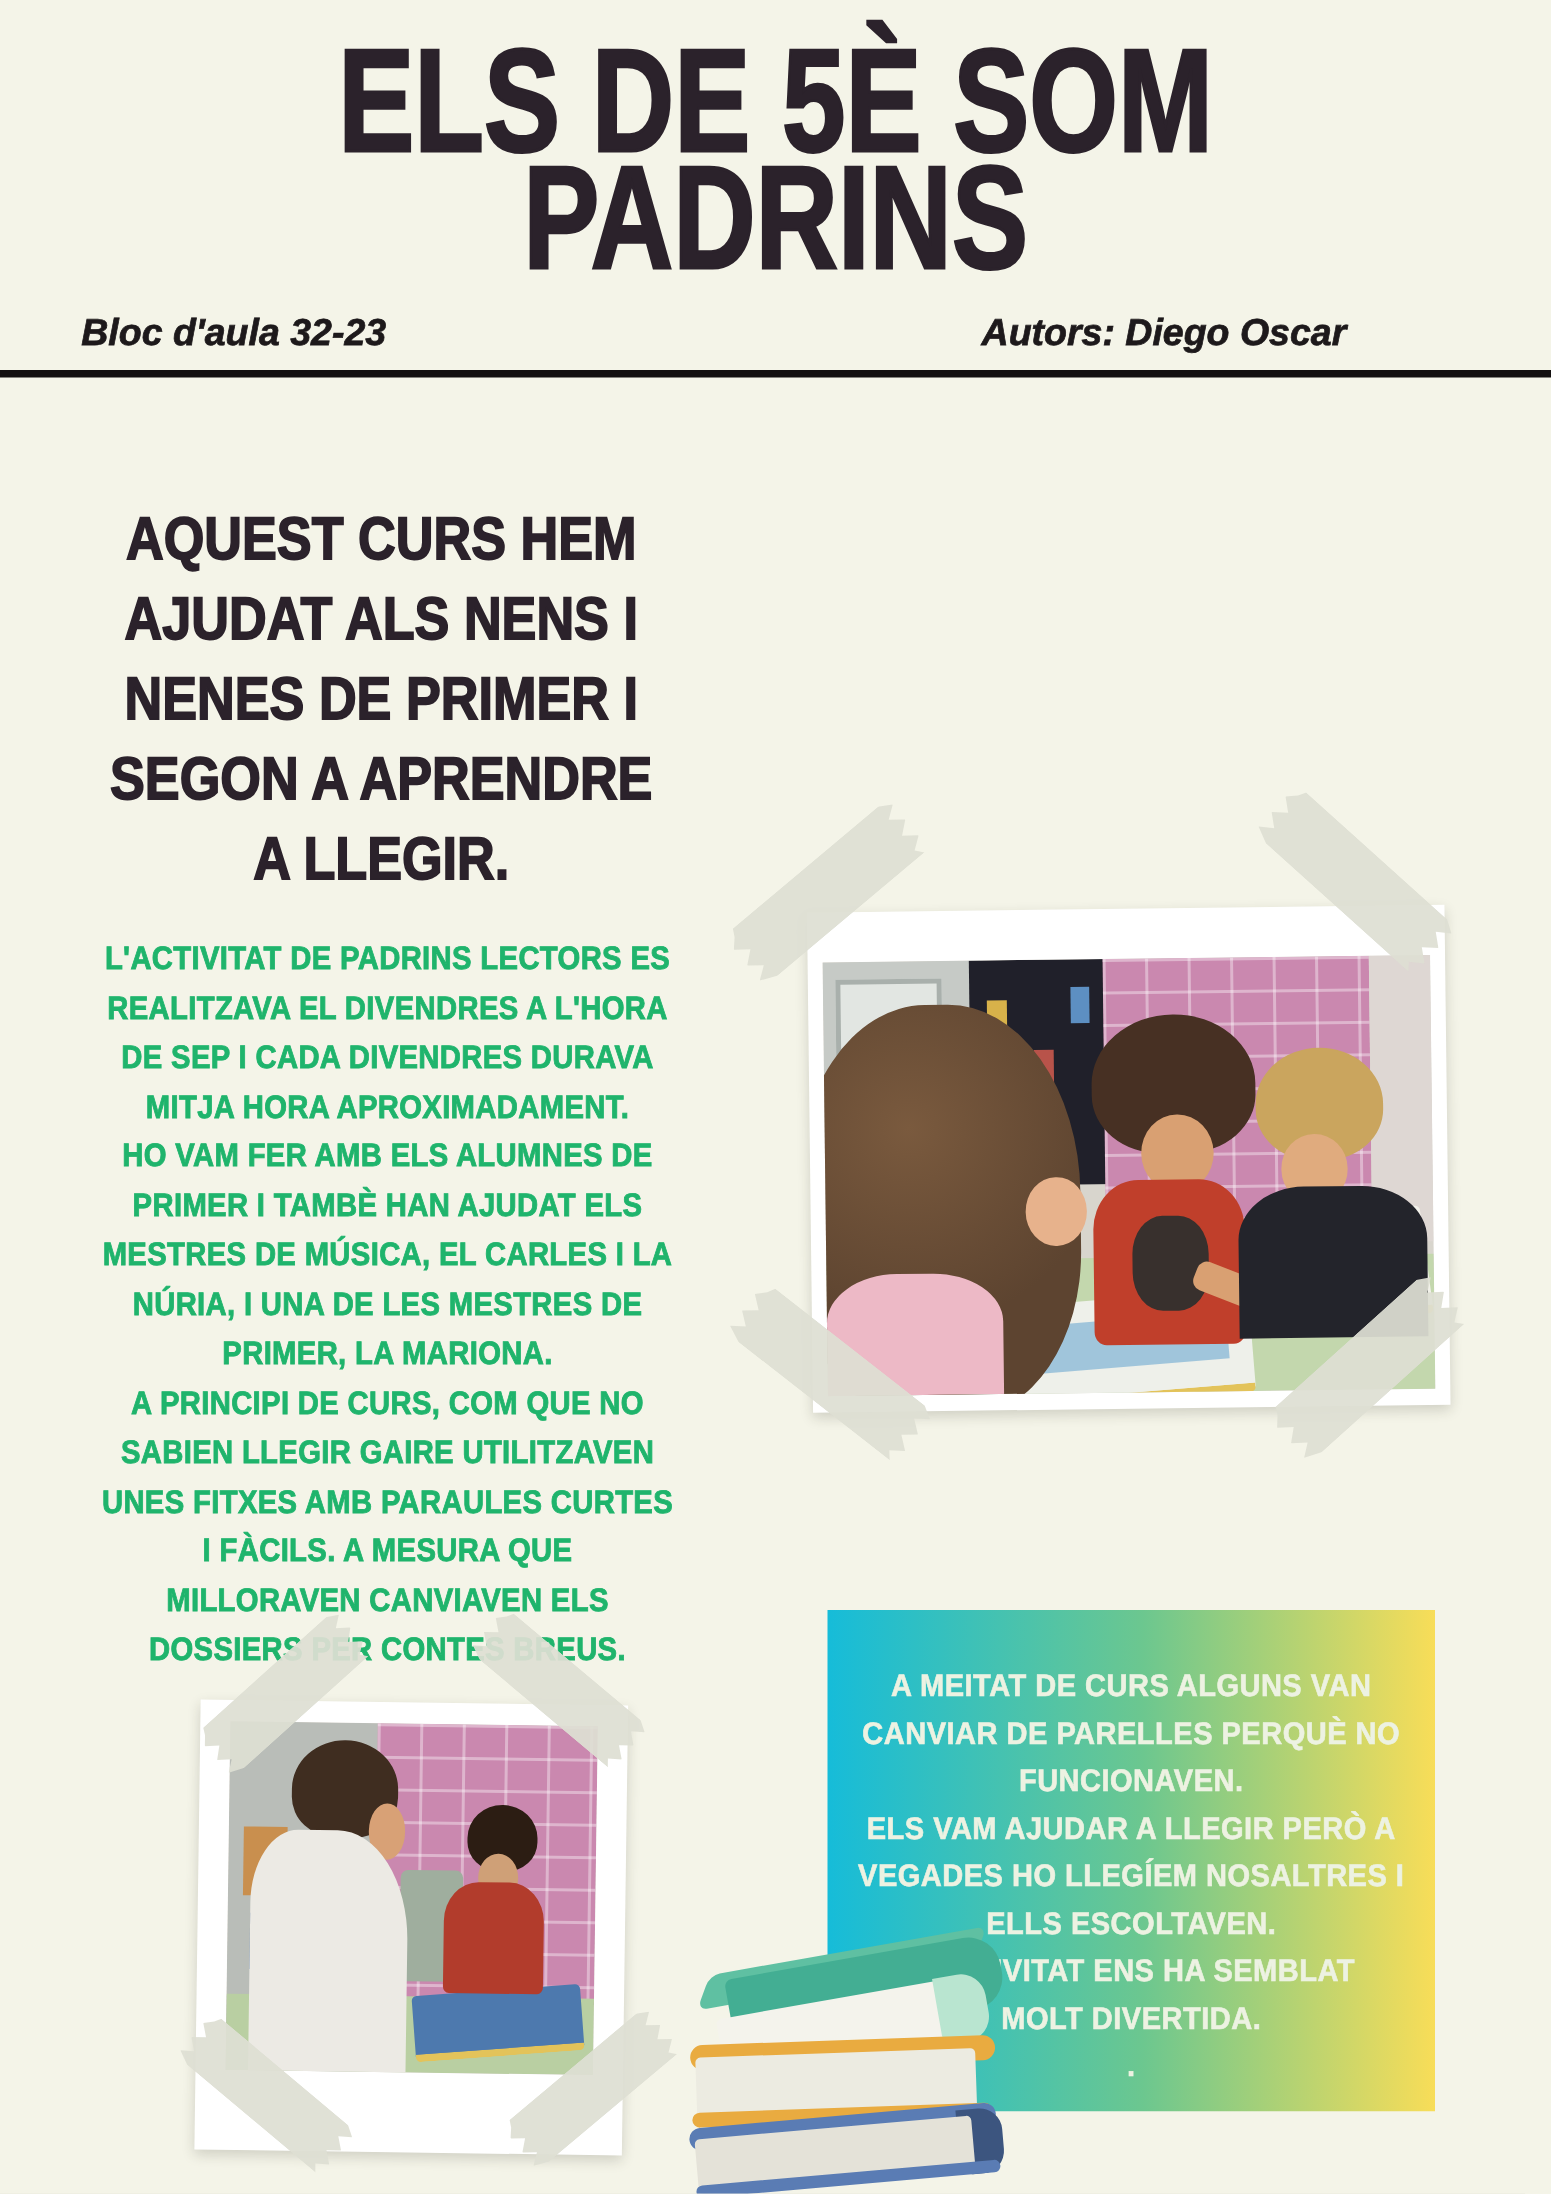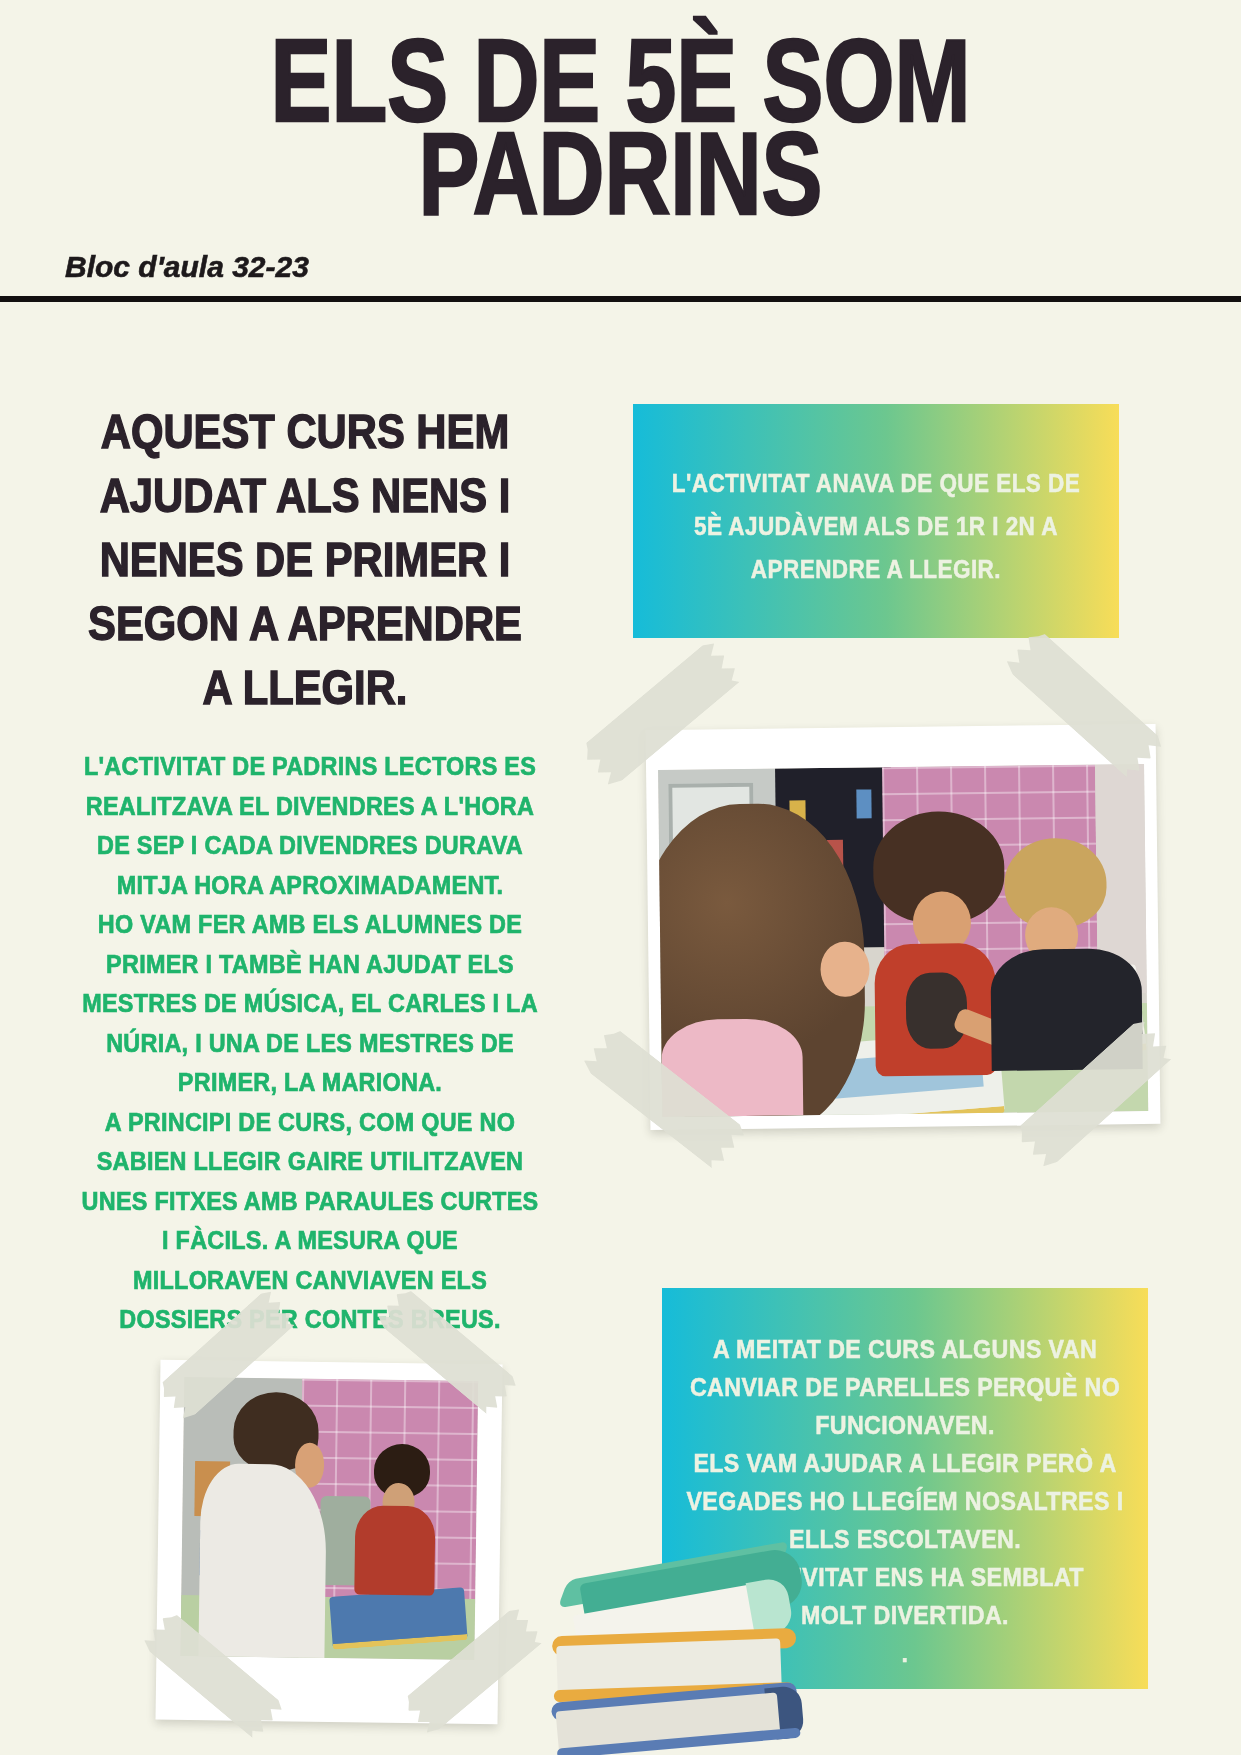--- a/index.html
+++ b/index.html
@@ -98,20 +98,21 @@
 <body>
 
 <div class="page">
 
   <h1 class="title">
     <span>ELS DE 5È SOM</span>
     <span>PADRINS</span>
   </h1>
   <div class="byline">
     <span>Bloc d'aula 32-23</span>
+    <span>Autors: Diego Oscar</span>
   </div>
   <div class="divider"></div>
 
   <div class="intro-heading">AQUEST CURS HEM
 AJUDAT ALS NENS I
 NENES DE PRIMER I
 SEGON A APRENDRE
 A LLEGIR.</div>
   <div class="body-text">L'ACTIVITAT DE PADRINS LECTORS ES
 REALITZAVA EL DIVENDRES A L'HORA
@@ -122,25 +123,20 @@
 MESTRES DE MÚSICA, EL CARLES I LA
 NÚRIA, I UNA DE LES MESTRES DE
 PRIMER, LA MARIONA.
 A PRINCIPI DE CURS, COM QUE NO
 SABIEN LLEGIR GAIRE UTILITZAVEN
 UNES FITXES AMB PARAULES CURTES
 I FÀCILS. A MESURA QUE
 MILLORAVEN CANVIAVEN ELS
 DOSSIERS PER CONTES BREUS.</div>
 
-  <div class="gradient-box box-top">
-    <div class="box-text">L'ACTIVITAT ANAVA DE QUE ELS DE
-5È AJUDÀVEM ALS DE 1R I 2N A
-APRENDRE A LLEGIR.</div>
-  </div>
 
   <div class="tape" style="left:575px;top:688px;width:172px;height:52px;transform:rotate(-40deg);"></div>
   <div class="tape" style="left:998px;top:678px;width:172px;height:52px;transform:rotate(42deg);"></div>
   <div class="tape" style="left:578px;top:1072px;width:172px;height:52px;transform:rotate(38deg);"></div>
   <div class="tape" style="left:1008px;top:1068px;width:172px;height:52px;transform:rotate(-42deg);"></div>
   <div class="photo-frame frame-big">
     <div class="photo-inner inner-big">
       <div class="sc" style="left:0;top:0;width:26%;height:72%;background:#c6cac6;"></div>
       <div class="sc" style="left:2%;top:4%;width:16%;height:42%;background:#e2e6e2;border:4px solid #a9b0ac;"></div>
       <div class="sc" style="left:24%;top:0;width:24%;height:52%;background:#20202a;">

